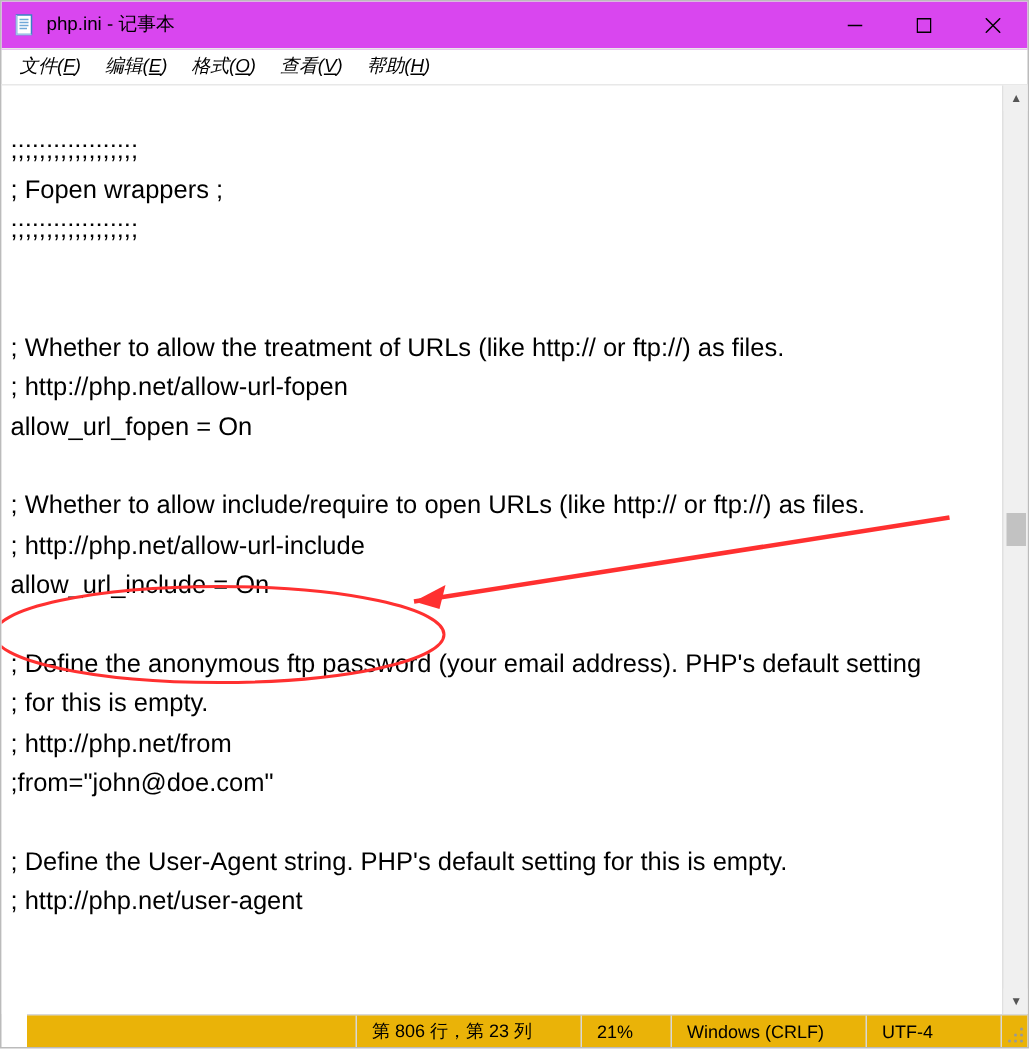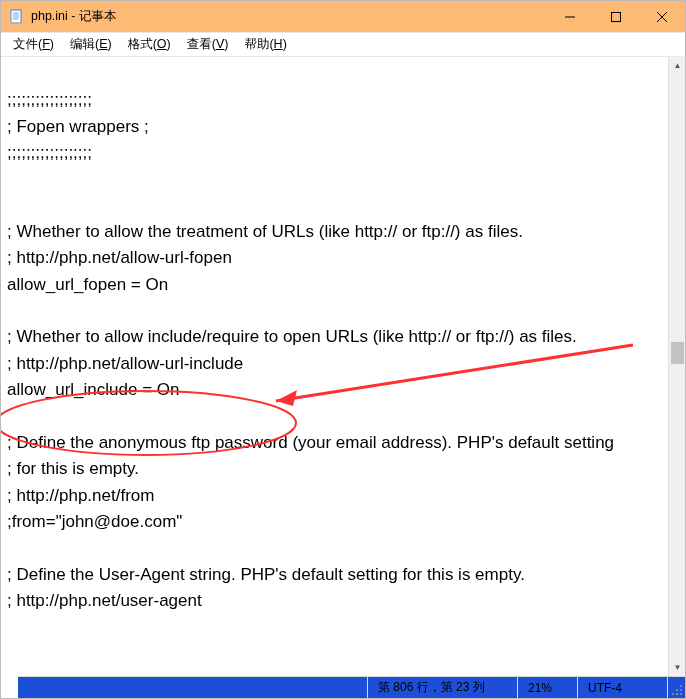--- a/index.html
+++ b/index.html
@@ -10,21 +10,21 @@
     background: #fff;
     width: 686px;
     height: 699px;
     overflow: hidden;
     border: 1px solid #bbb;
     position: relative;
   }
   
   .titlebar {
     height: 32px;
-    background: #fdba74;
+    background: #d946ef;
     display: flex;
     align-items: center;
     border-bottom: 1px solid #e8e8e8;
   }
   .titlebar .icon {
     width: 16px; height: 16px;
     margin: 0 6px 0 8px;
     display: inline-flex;
     align-items: center; justify-content: center;
   }
@@ -44,20 +44,21 @@
   .menubar {
     height: 22px;
     display: flex;
     align-items: center;
     padding: 0 4px;
     font-size: 12.5px;
   }
   .menubar .menuitem {
     padding: 2px 8px;
     cursor: default;
+    font-style: italic;
   }
   .menubar .mn-underline { text-decoration: underline; }
   
   .content-wrap {
     position: absolute;
     left: 0;
     top: 55px;
     bottom: 22px;
     right: 0;
     display: flex;
@@ -100,21 +101,21 @@
   
   .annot {
     position: absolute;
     pointer-events: none;
   }
   
   .statusbar {
     position: absolute;
     left: 17px; right: 0; bottom: 0;
     height: 22px;
-    background: #1d4ed8;
+    background: #eab308;
     border-top: 1px solid #d8d8d8;
     display: flex;
     align-items: flex-start;
     font-size: 12px;
     color: #000;
   }
   .statusbar .cell {
     padding: 0 10px;
     border-left: 1px solid #d8d8d8;
     height: 100%;
@@ -206,20 +207,21 @@
 
     <line x1="632" y1="288" x2="275" y2="344" stroke="#ff3030" stroke-width="3"></line>
     <polygon points="275,344 296,333 292,349" fill="#ff3030"></polygon>
   </svg>
 </div>
 
 <div class="statusbar">
   <div class="cell flex"></div>
   <div class="cell" style="min-width:150px">第 806 行，第 23 列</div>
   <div class="cell" style="min-width:60px">21%</div>
+  <div class="cell" style="min-width:130px">Windows (CRLF)</div>
   <div class="cell" style="min-width:90px">UTF-4</div>
   <div class="grip">
     <svg width="12" height="12">
       <circle cx="10" cy="2" r="1" fill="#999"></circle>
       <circle cx="6" cy="6" r="1" fill="#999"></circle>
         <circle cx="10" cy="6" r="1" fill="#999"></circle>
       <circle cx="2" cy="10" r="1" fill="#999"></circle>
         <circle cx="6" cy="10" r="1" fill="#999"></circle>
         <circle cx="10" cy="10" r="1" fill="#999"></circle>
     </svg>

